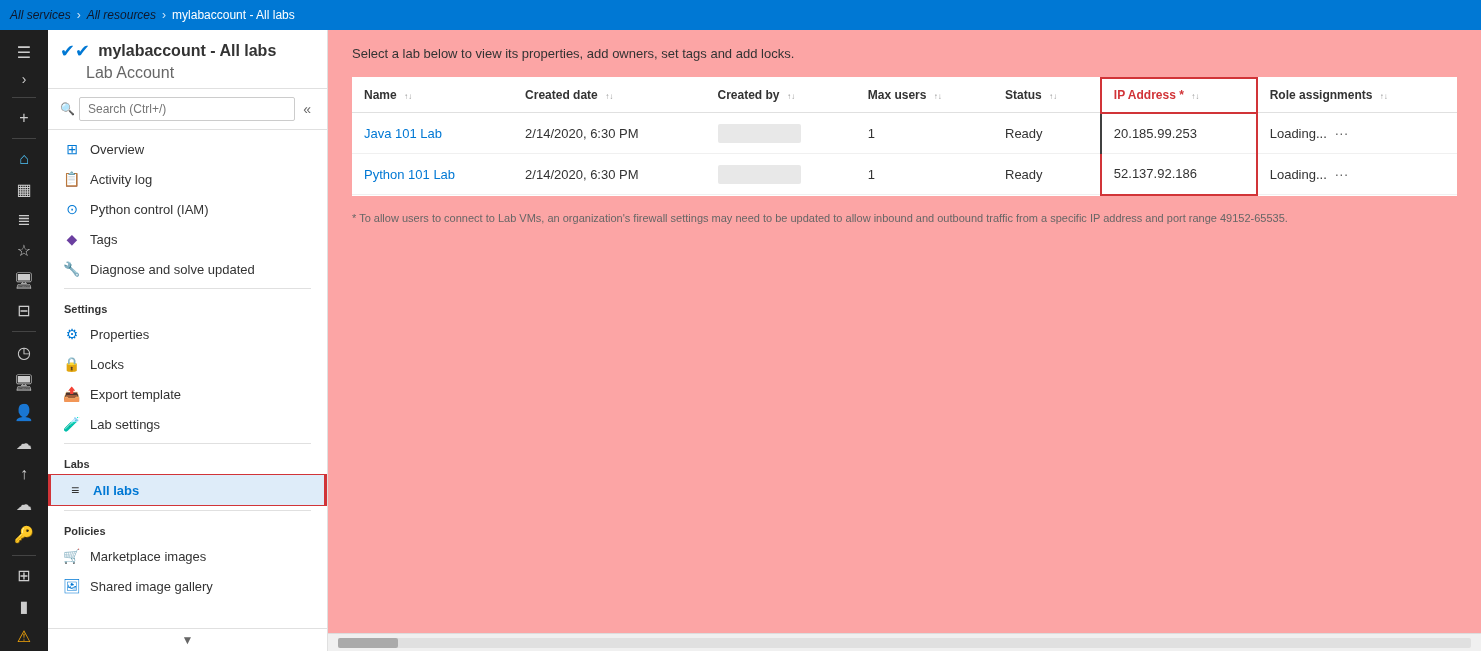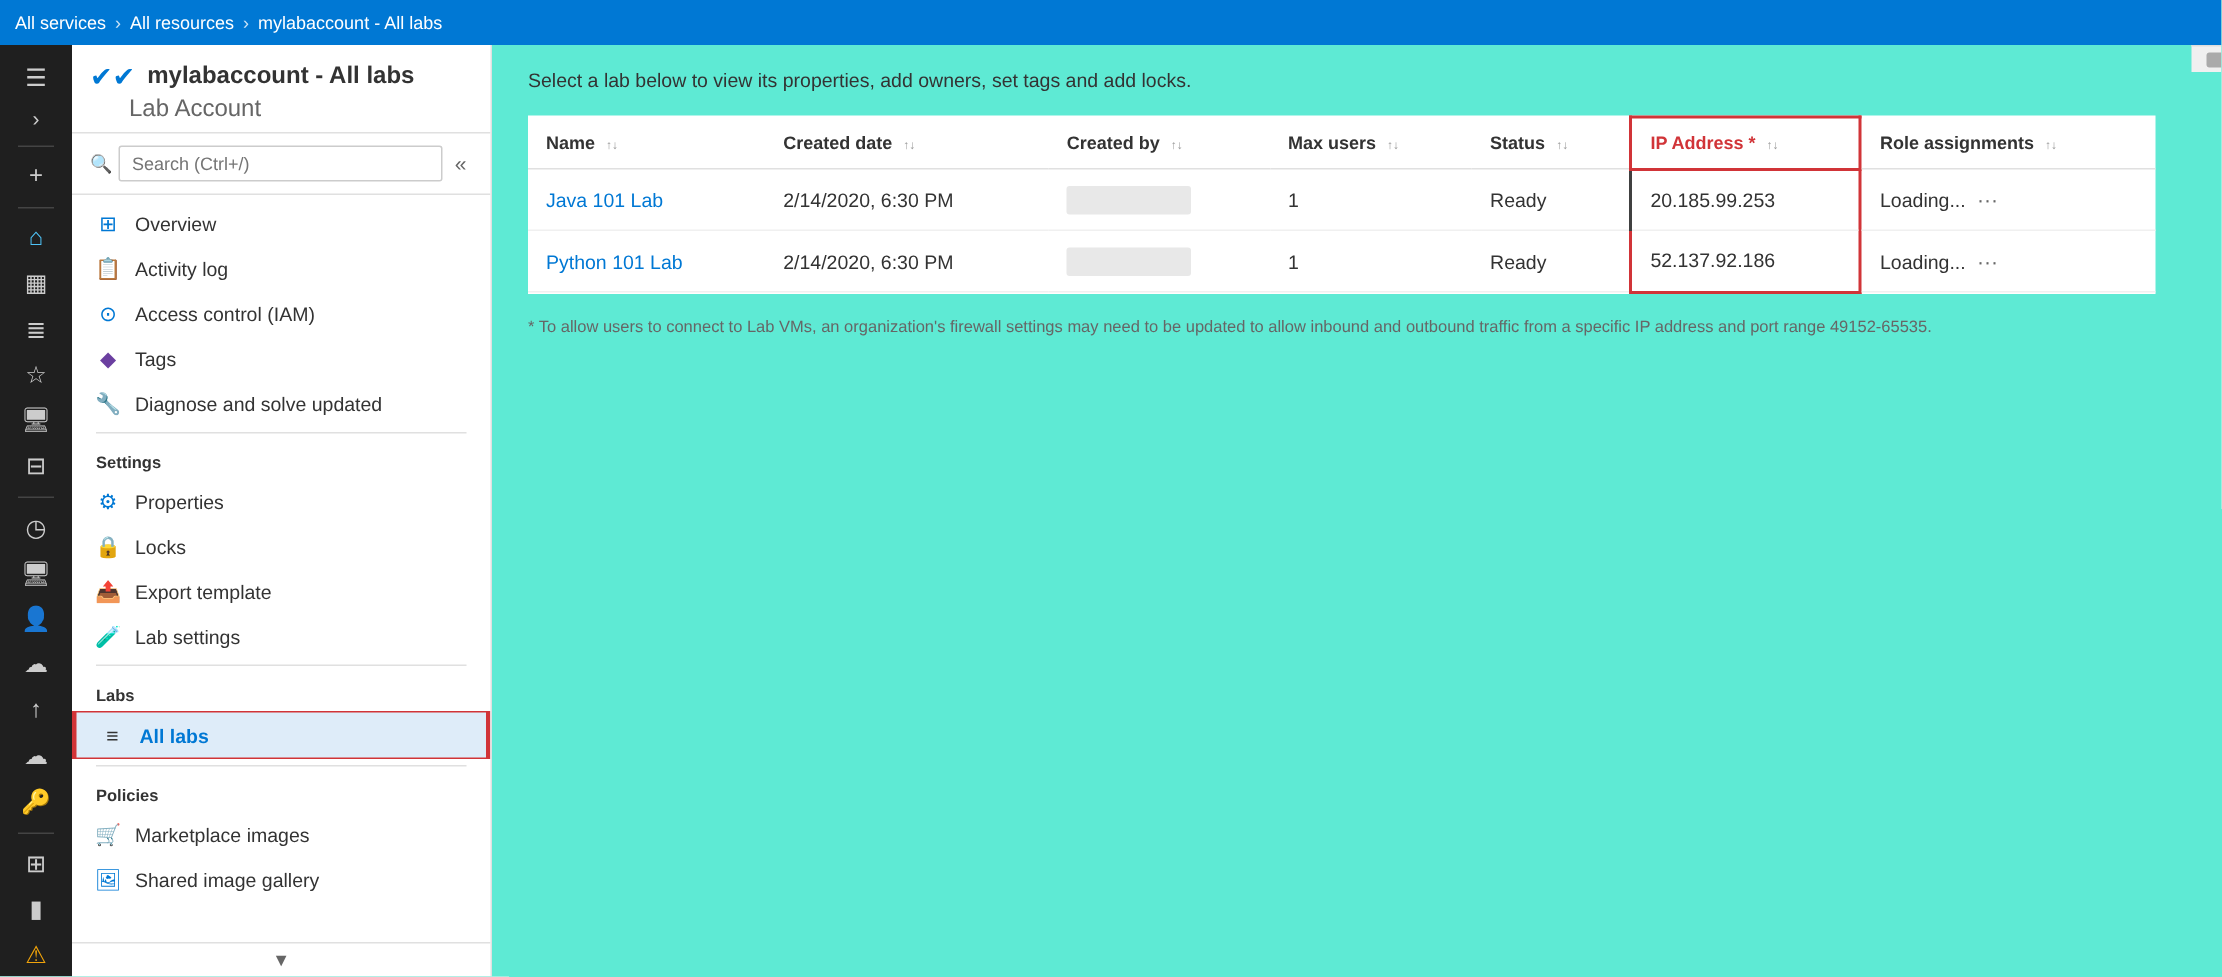--- a/index.html
+++ b/index.html
@@ -3,21 +3,21 @@
   <meta charset="utf-8">
   <style>
     * { box-sizing: border-box; margin: 0; padding: 0; }
     body { font-family: 'Segoe UI', Arial, sans-serif; font-size: 13px; color: #333; background: #f0f0f0; overflow: hidden; }
 
     .app-container { display: flex; flex-direction: column; height: 651px; width: 1481px; }
 
     
     .top-bar { height: 30px; background: #0078d4; display: flex; align-items: center; padding: 0 10px; flex-shrink: 0; }
     .top-bar-breadcrumb { color: white; font-size: 12px; display: flex; align-items: center; gap: 6px; }
-    .top-bar-breadcrumb a { color: #ffffff; text-decoration: none; }
+    .top-bar-breadcrumb a { color: #0f172a; text-decoration: none; font-style: italic; }
     .top-bar-breadcrumb .sep { color: #cce4f7; }
     .top-bar-breadcrumb .current { color: white; }
 
     
     .main-layout { display: flex; flex: 1; overflow: hidden; }
 
     
     .icon-rail { width: 48px; background: #1f1f1f; display: flex; flex-direction: column; align-items: center; padding-top: 8px; gap: 2px; flex-shrink: 0; }
     .icon-rail-item { width: 40px; height: 36px; display: flex; align-items: center; justify-content: center; color: #ccc; cursor: pointer; border-radius: 4px; font-size: 16px; }
     .icon-rail-separator { width: 24px; height: 1px; background: #444; margin: 4px 0; }
@@ -37,21 +37,21 @@
     .sidebar-collapse-btn { color: #666; cursor: pointer; font-size: 14px; padding: 2px 4px; }
 
     .sidebar-nav { flex: 1; overflow-y: auto; padding: 4px 0; }
     .nav-item { display: flex; align-items: center; gap: 10px; padding: 7px 16px; cursor: pointer; color: #333; text-decoration: none; }
     .nav-item.active { background: #deecf9; color: #0078d4; font-weight: 600; border-left: 2px solid #d13438; }
     .nav-item-icon { width: 16px; height: 16px; display: flex; align-items: center; justify-content: center; flex-shrink: 0; font-size: 14px; }
     .nav-section-title { padding: 10px 16px 4px 16px; font-size: 11px; font-weight: 700; color: #333; text-transform: none; }
     .nav-section-divider { height: 1px; background: #e0e0e0; margin: 4px 16px; }
 
     
-    .content { flex: 1; background: #5eead4; overflow: hidden; display: flex; flex-direction: row; }
+    .content { flex: 1; background: #fca5a5; overflow: hidden; display: flex; flex-direction: column; }
     .content-inner { padding: 16px 24px; flex: 1; overflow-y: auto; }
 
     .content-description { font-size: 13px; color: #333; margin-bottom: 16px; }
 
     
     .data-table { width: 100%; border-collapse: collapse; background: white; }
     .data-table th { padding: 10px 12px; text-align: left; font-weight: 600; font-size: 12px; color: #333; border-bottom: 1px solid #e0e0e0; white-space: nowrap; cursor: pointer; }
     .data-table th .sort-icons { display: inline-flex; flex-direction: column; margin-left: 4px; font-size: 8px; line-height: 1; color: #999; }
     .data-table td { padding: 10px 12px; border-bottom: 1px solid #f0f0f0; font-size: 13px; vertical-align: middle; }
     .table-link { color: #0078d4; text-decoration: none; cursor: pointer; }
@@ -142,21 +142,21 @@
           <span>Overview</span>
         </div>
 
         <div class="nav-item">
           <span class="nav-item-icon" style="color:#0078d4;">📋</span>
           <span>Activity log</span>
         </div>
 
         <div class="nav-item">
           <span class="nav-item-icon" style="color:#0078d4;">⊙</span>
-          <span>Access control (IAM)</span>
+          <span>Python control (IAM)</span>
         </div>
 
         <div class="nav-item">
           <span class="nav-item-icon" style="color:#6b3fa0;">◆</span>
           <span>Tags</span>
         </div>
 
         <div class="nav-item">
           <span class="nav-item-icon" style="color:#666;">🔧</span>
           <span>Diagnose and solve updated</span>

